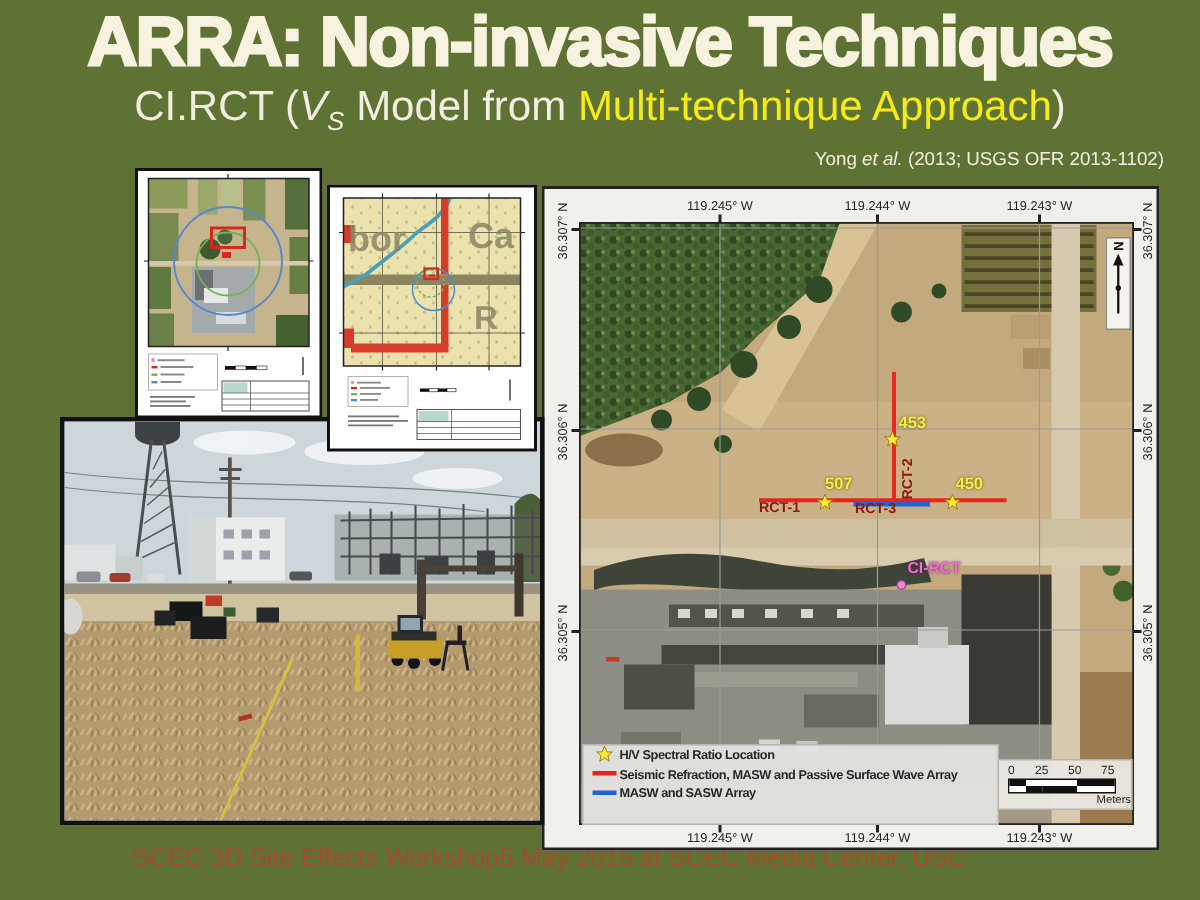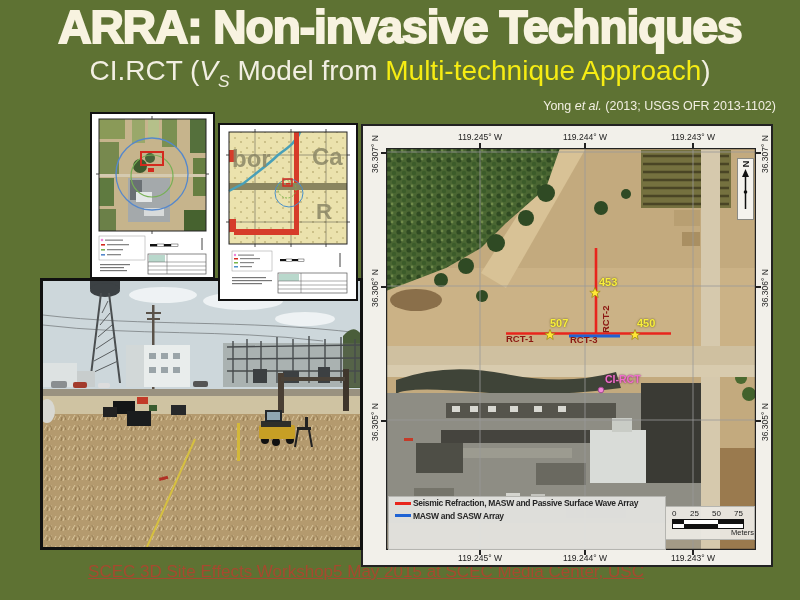--- a/index.html
+++ b/index.html
@@ -11,21 +11,21 @@
          font-size:46px;font-weight:700;letter-spacing:-1px;
          -webkit-text-stroke:2px #f8f3e0;white-space:nowrap;}
   .subtitle{top:55px;left:0;width:800px;text-align:center;color:#f2efe2;
             font-size:28px;white-space:nowrap;}
   .subtitle .hl{color:#f6ec13;}
   .subtitle i{font-style:italic;}
   .subtitle sub{font-size:62%;}
   .attrib{top:99px;right:24px;color:#f2efe2;font-size:12.5px;}
   .attrib i{font-style:italic;text-align:center;}
   .footer{top:562px;left:0;width:732px;text-align:center;color:#a6492f;
-          font-size:17px;white-space:nowrap;text-decoration:underline;}
+          font-size:17px;white-space:nowrap;}
   
   .inset1{left:90px;top:112px;width:121px;height:163px;background:#fff;
           border:2px solid #111;z-index:2;}
   .inset2{left:218px;top:123px;width:136px;height:174px;background:#fff;
           border:2px solid #111;z-index:4;}
   .photo{left:40px;top:278px;width:317px;height:266px;border:3px solid #111;
          background:#cdd7db;z-index:3;}
   .mappage{left:361px;top:124px;width:408px;height:439px;background:#f2f0ea;
            border:2px solid #222;z-index:1;}
   
@@ -455,20 +455,28 @@
       <line x1="7.5" y1="16" x2="7.5" y2="50" stroke="#111" stroke-width="1.5"></line>
       <polygon points="7.5,10 4,18 11,18" fill="#111"></polygon>
       <circle cx="7.5" cy="33" r="1.8" fill="#111"></circle>
       <text x="7.5" y="8" font-size="9" font-weight="bold" fill="#111" text-anchor="middle" transform="rotate(90 7.5 5)">N</text>
     </svg>
   </div>
 
   <div class="abs legend">
     <div class="lgrow">
       <span class="lgsym">
+        <svg width="12" height="12" viewBox="-6 -6 12 12">
+            <path d="M0,-5.5 L1.6,-1.7 L5.2,-1.7 L2.3,0.8 L3.2,4.5 L0,2.2 L-3.2,4.5 L-2.3,0.8 L-5.2,-1.7 L-1.6,-1.7 Z" fill="#ffe837" stroke="#8a7a00" stroke-width="0.6"></path>
+          </svg>
+      </span>
+      <span class="lgtxt">H/V Spectral Ratio Location</span>
+    </div>
+    <div class="lgrow">
+      <span class="lgsym">
           <span class="rline"></span>
         </span>
       <span class="lgtxt">Seismic Refraction, MASW and Passive Surface Wave Array</span>
     </div>
     <div class="lgrow">
       <span class="lgsym">
           <span class="bline"></span>
         </span>
       <span class="lgtxt">MASW and SASW Array</span>
     </div>

